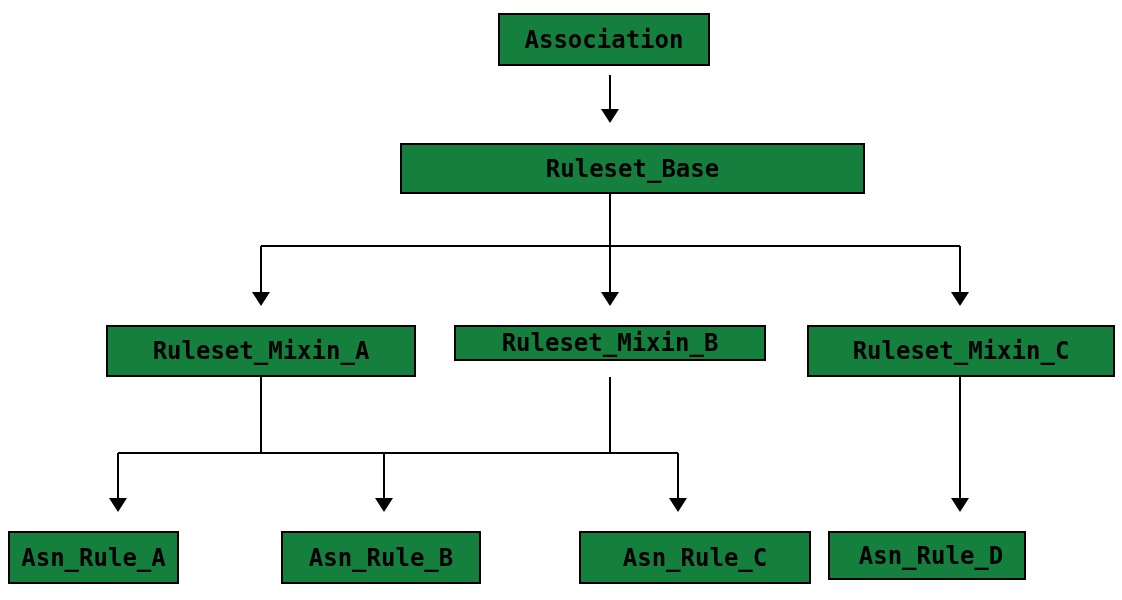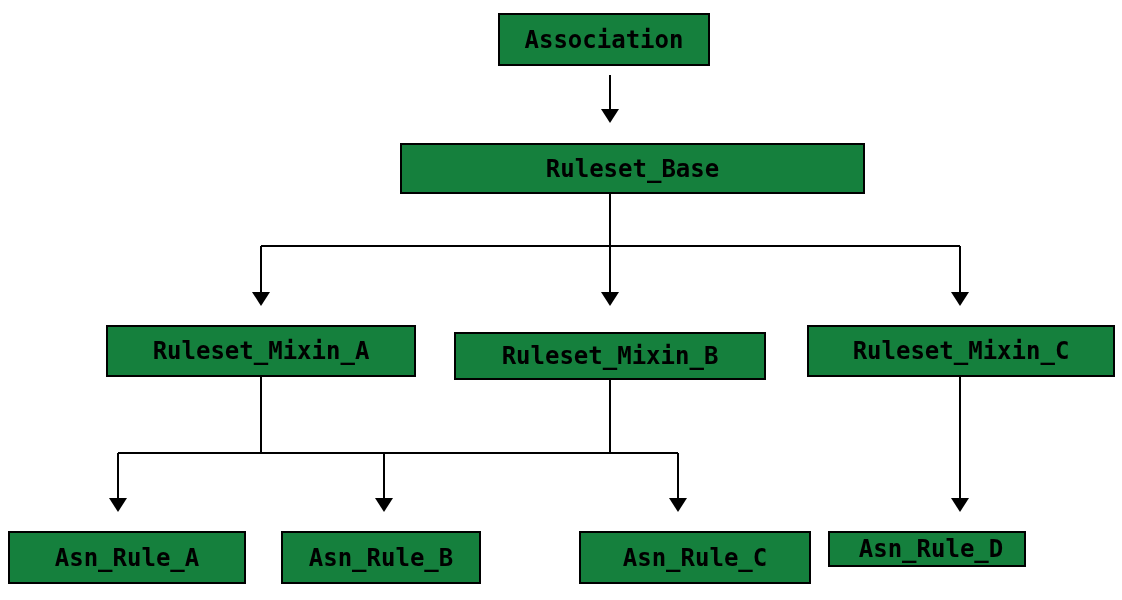--- a/index.html
+++ b/index.html
@@ -41,26 +41,26 @@
     justify-content: center;
     font-size: 24px;
     font-weight: bold;
     color: #000000;
     white-space: nowrap;
   }
   
   .n-association     { left: 498px; top: 13px;  width: 212px; height: 53px; }
   .n-ruleset-base    { left: 400px; top: 143px; width: 465px; height: 51px; }
   .n-ruleset-mixin-a { left: 106px; top: 325px; width: 310px; height: 52px; }
-  .n-ruleset-mixin-b { left: 454px; top: 332px; width: 312px; height: 48px; text-align: center; }
+  .n-ruleset-mixin-b { left: 454px; top: 325px; width: 312px; height: 36px; text-align: center; }
   .n-ruleset-mixin-c { left: 807px; top: 325px; width: 308px; height: 52px; }
-  .n-asn-rule-a      { left: 8px;   top: 531px; width: 238px; height: 53px; }
+  .n-asn-rule-a      { left: 8px;   top: 531px; width: 171px; height: 53px; }
   .n-asn-rule-b      { left: 281px; top: 531px; width: 200px; height: 53px; text-align: right; }
   .n-asn-rule-c      { left: 579px; top: 531px; width: 232px; height: 53px; }
-  .n-asn-rule-d      { left: 828px; top: 531px; width: 198px; height: 36px; padding-left: 8px; }
+  .n-asn-rule-d      { left: 828px; top: 531px; width: 198px; height: 49px; padding-left: 8px; }
 </style>
 </head>
 <body>
 
 <div class="canvas">
 
   <svg class="edges-svg" viewBox="0 0 1122 600" xmlns="http://www.w3.org/2000/svg">
 
     <g>
       <path d="M 610 75 V 109"></path>

